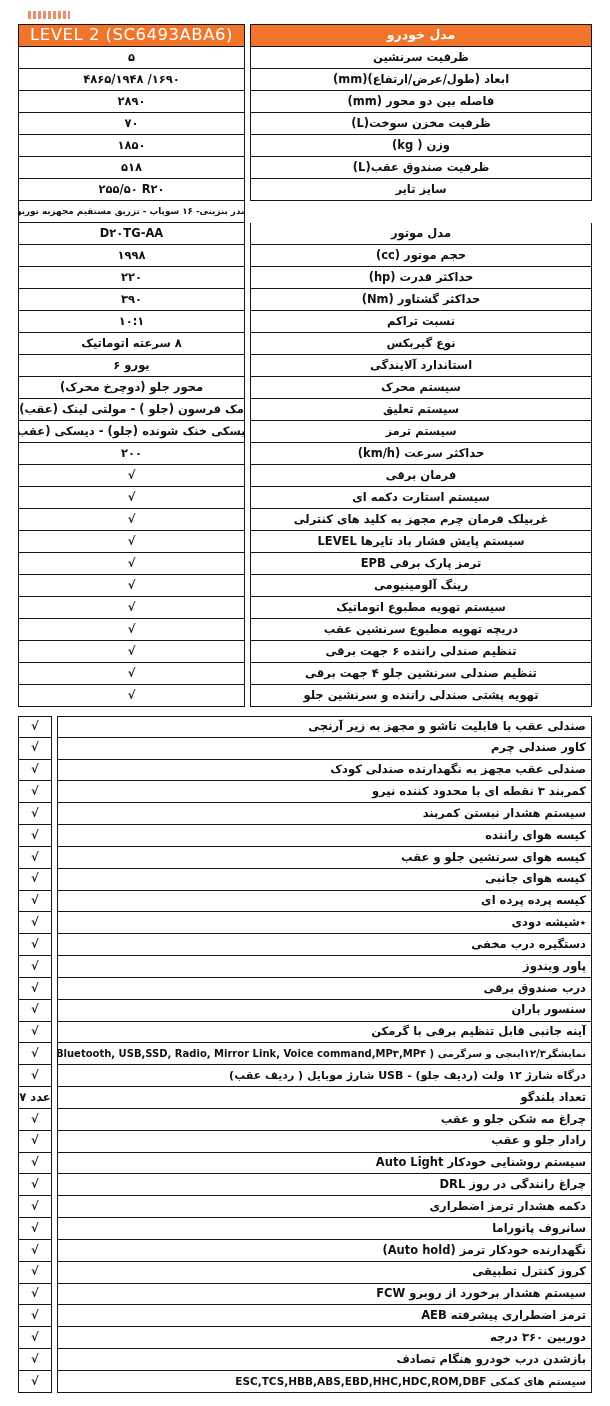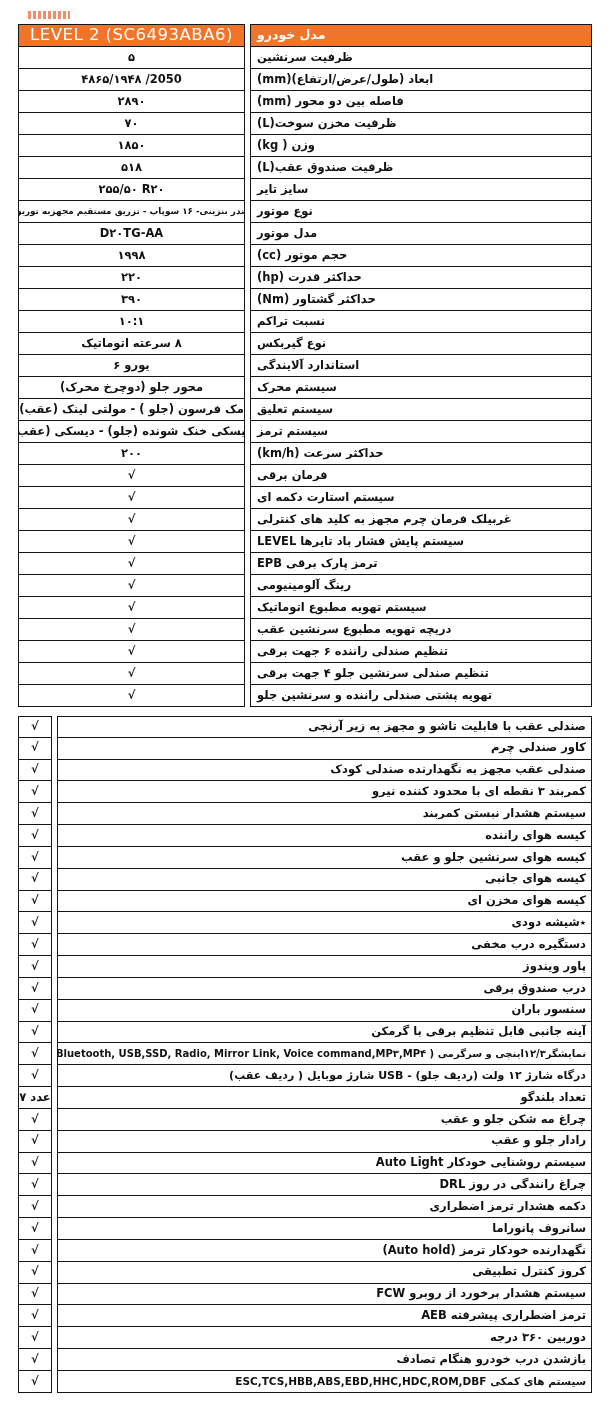--- a/index.html
+++ b/index.html
@@ -19,21 +19,21 @@
   .t1 .row.header-row{height:23px;}
   .t2 .row{height:21.83px;}
   .cell{
     box-sizing:border-box;border:1.8px solid #151515;border-top:0;
     display:flex;align-items:center;overflow:hidden;white-space:nowrap;background:#fff;
   }
   .header-row .cell{border-top:1.8px solid #151515;}
   #t2rows .row:first-child .cell{border-top:1.8px solid #151515;}
   .gapcol{width:5px;flex:0 0 5px;}
   .t1 .val{width:227px;justify-content:center;}
-  .t1 .lbl{width:342px;justify-content:flex-start;padding:0 6px;}
+  .t1 .lbl{width:342px;justify-content:center;padding:0 6px;}
   .t2 .val{width:38px;justify-content:center;}
   .t2 .lbl{width:603px;justify-content:flex-end;padding:0 5px;}
   .cell span{font-size:11.5px;font-weight:700;line-height:1;}
   .hdr{background:#f0742a;}
   .hdr span{color:#ffffff;}
   .t1 .hdr.val{justify-content:center;}
   .t1 .hdr.val span{font-size:16.5px;font-weight:400;letter-spacing:.5px;}
   .t1 .hdr.lbl span{font-size:12.5px;}
   #t1rows .row:nth-child(8) .val span{font-size:8.8px;}
   #t2rows .row:nth-child(16) .lbl span{font-size:10px;}
@@ -60,21 +60,21 @@
         <div class="cell val">
           <span dir="auto">۵</span>
         </div>
         <div class="gapcol"></div>
         <div class="cell lbl">
           <span dir="rtl">ظرفیت سرنشین</span>
         </div>
       </div>
       <div class="row">
         <div class="cell val">
-          <span dir="auto">۴۸۶۵/۱۹۴۸ /2050</span>
+          <span dir="auto">۴۸۶۵/۱۹۴۸ /۱۶۹۰</span>
         </div>
         <div class="gapcol"></div>
         <div class="cell lbl">
           <span dir="rtl">ابعاد (طول/عرض/ارتفاع)(mm)</span>
         </div>
       </div>
       <div class="row">
         <div class="cell val">
           <span dir="auto">۲۸۹۰</span>
         </div>
@@ -117,23 +117,20 @@
         <div class="gapcol"></div>
         <div class="cell lbl">
           <span dir="rtl">سایز تایر</span>
         </div>
       </div>
       <div class="row">
         <div class="cell val">
           <span dir="auto">۴ سیلندر بنزینی- ۱۶ سوپاپ - تزریق مستقیم مجهزبه توربوشارژ</span>
         </div>
         <div class="gapcol"></div>
-        <div class="cell lbl">
-          <span dir="rtl">نوع موتور</span>
-        </div>
       </div>
       <div class="row">
         <div class="cell val">
           <span dir="auto">D۲۰TG-AA</span>
         </div>
         <div class="gapcol"></div>
         <div class="cell lbl">
           <span dir="rtl">مدل موتور</span>
         </div>
       </div>
@@ -402,21 +399,21 @@
         <div class="cell lbl">
           <span dir="rtl">کیسه هوای جانبی</span>
         </div>
       </div>
       <div class="row">
         <div class="cell val">
           <span dir="auto">√</span>
         </div>
         <div class="gapcol"></div>
         <div class="cell lbl">
-          <span dir="rtl">کیسه هوای مخزن ای</span>
+          <span dir="rtl">کیسه پرده پرده ای</span>
         </div>
       </div>
       <div class="row">
         <div class="cell val">
           <span dir="auto">√</span>
         </div>
         <div class="gapcol"></div>
         <div class="cell lbl">
           <span dir="rtl">٭شیشه دودی</span>
         </div>

